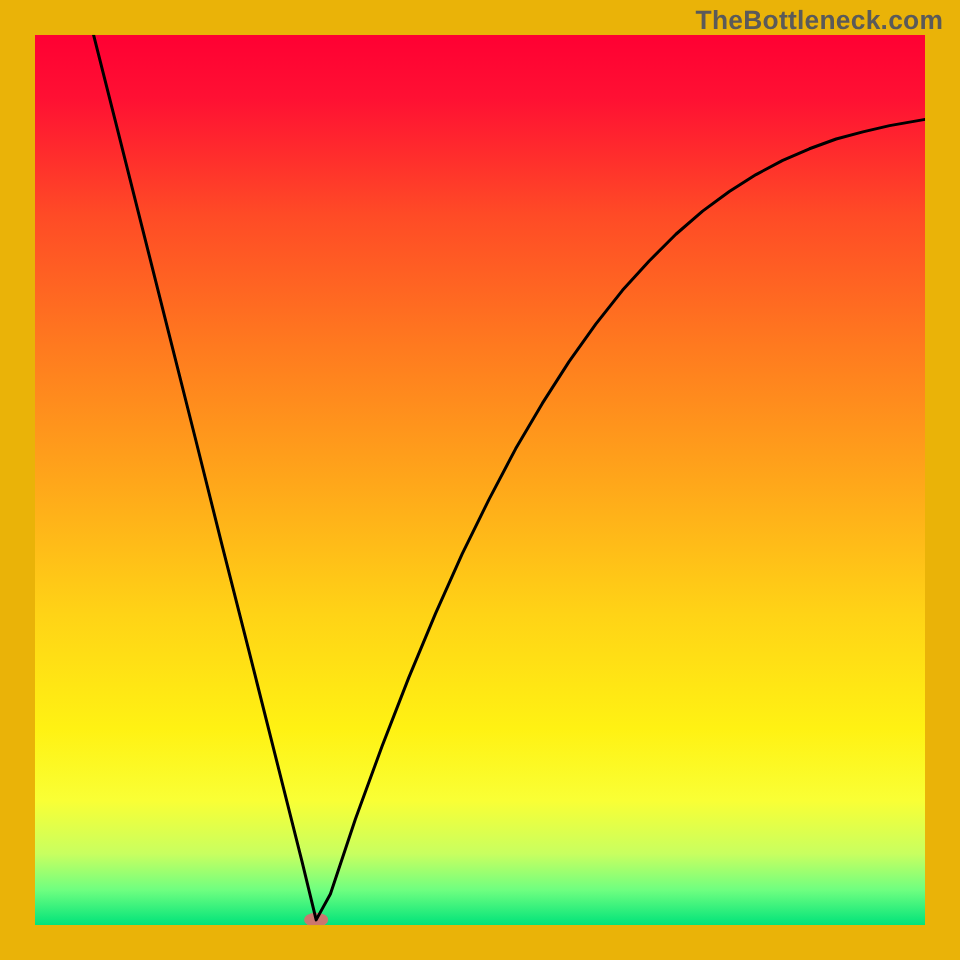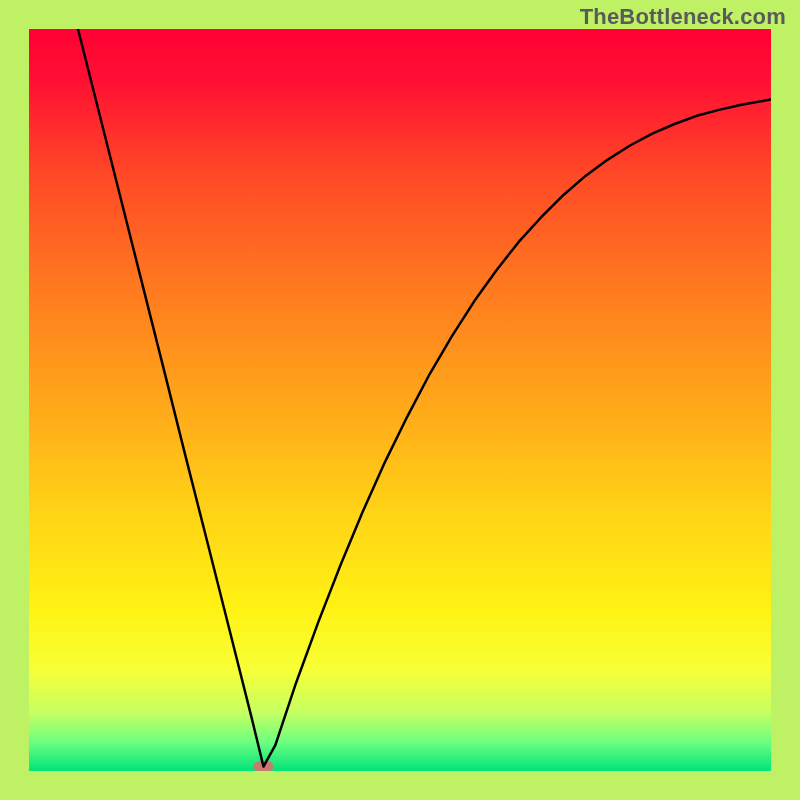--- a/index.html
+++ b/index.html
@@ -1,21 +1,21 @@
 <!DOCTYPE html>
 <html><head>
 <meta charset="utf-8">
 <style>
   * { margin: 0; padding: 0; box-sizing: border-box; }
   html, body { width: 800px; height: 800px; background: #000; overflow: hidden; }
   .frame {
     position: relative;
     width: 800px;
     height: 800px;
-    background: #bef264;
+    background: #eab308;
   }
   .watermark {
     position: absolute;
     top: 4px;
     right: 14px;
     font-family: Arial, Helvetica, sans-serif;
     font-size: 22px;
     font-weight: bold;
     color: #5a5a5a;
     letter-spacing: 0.2px;

